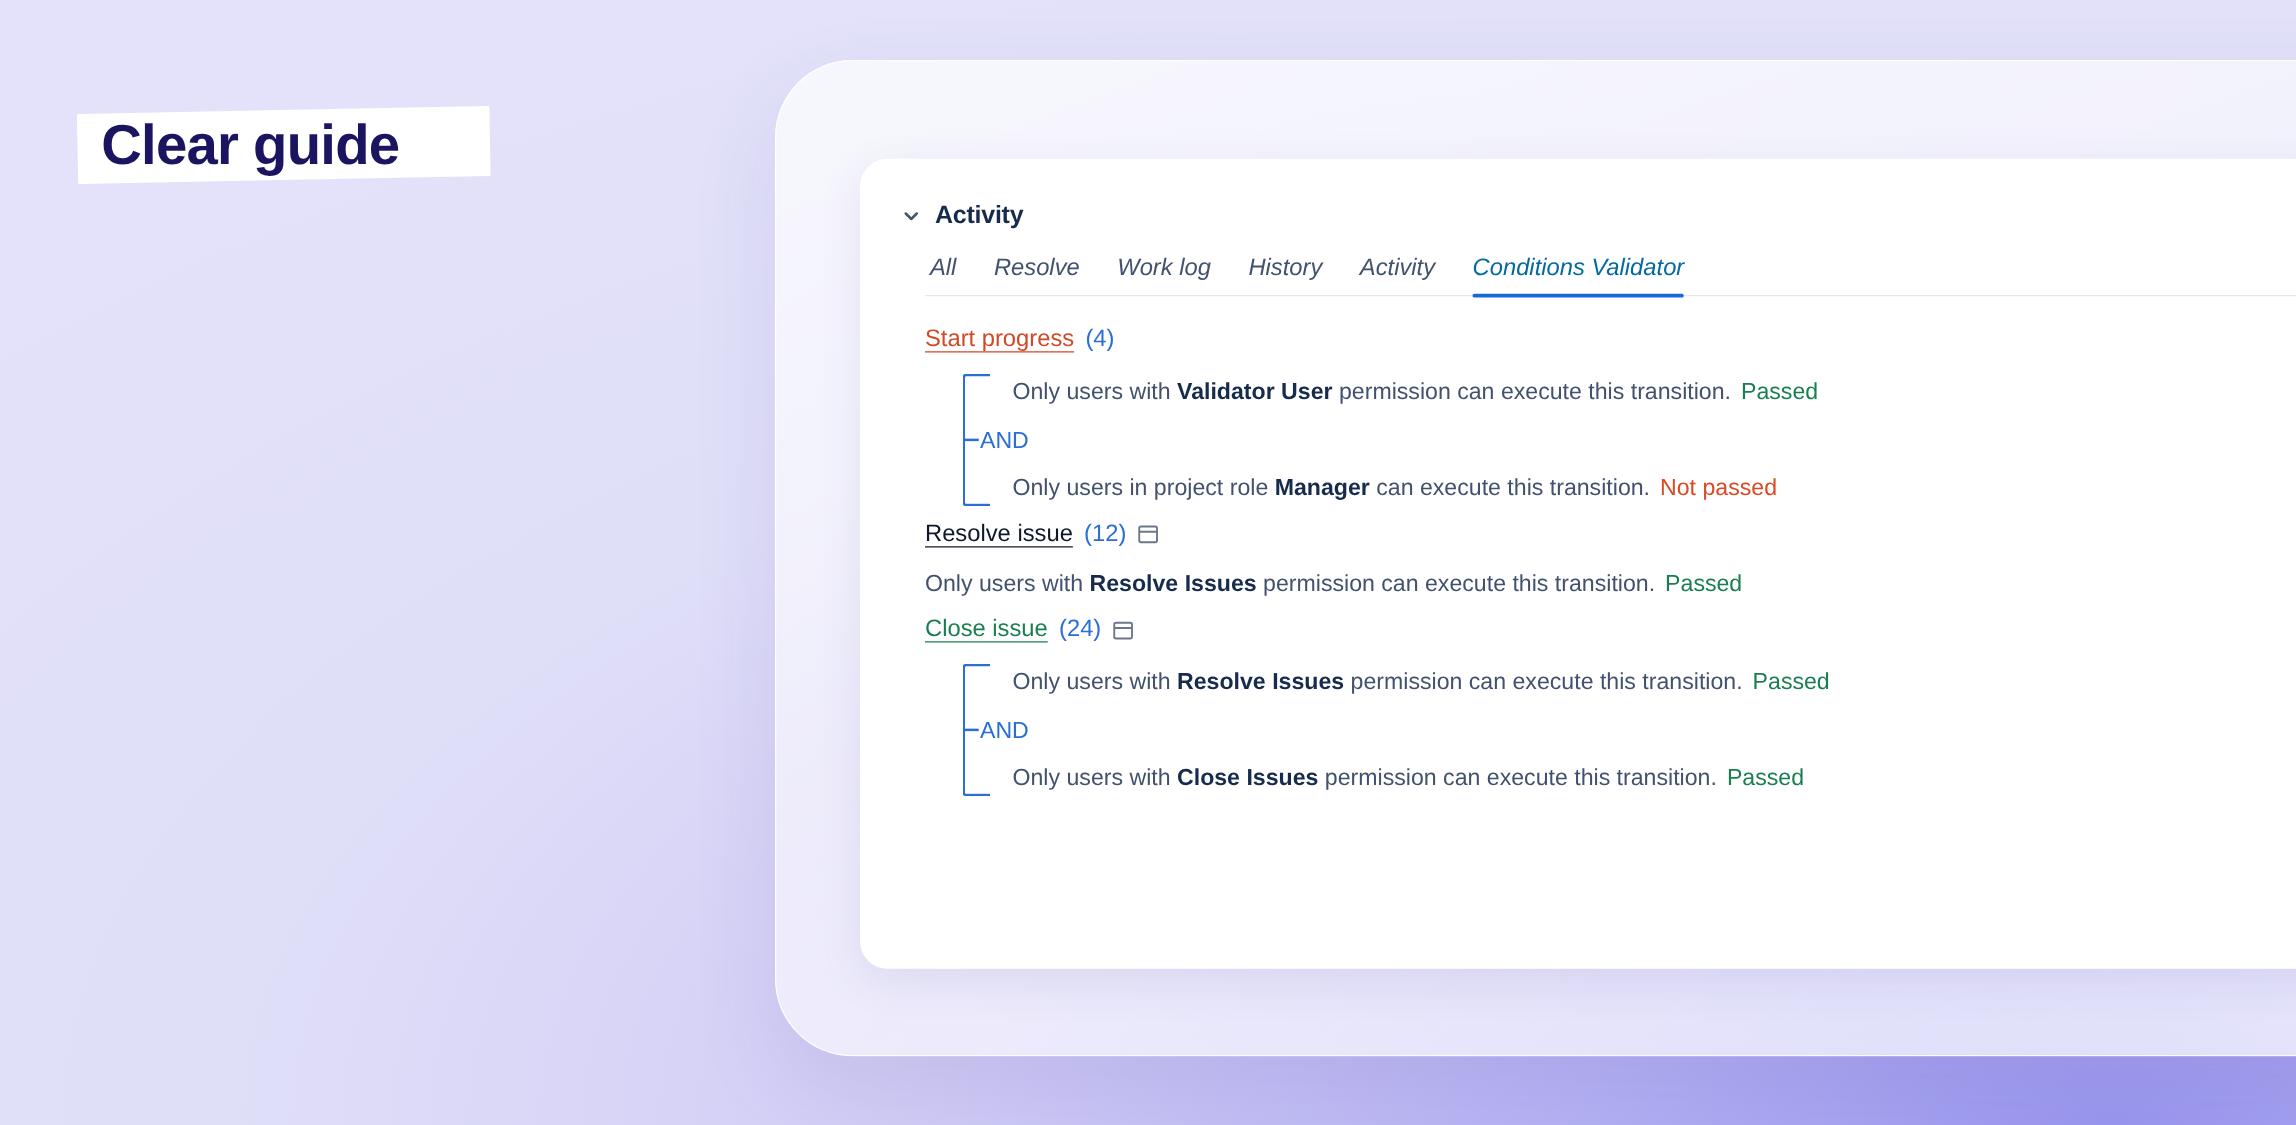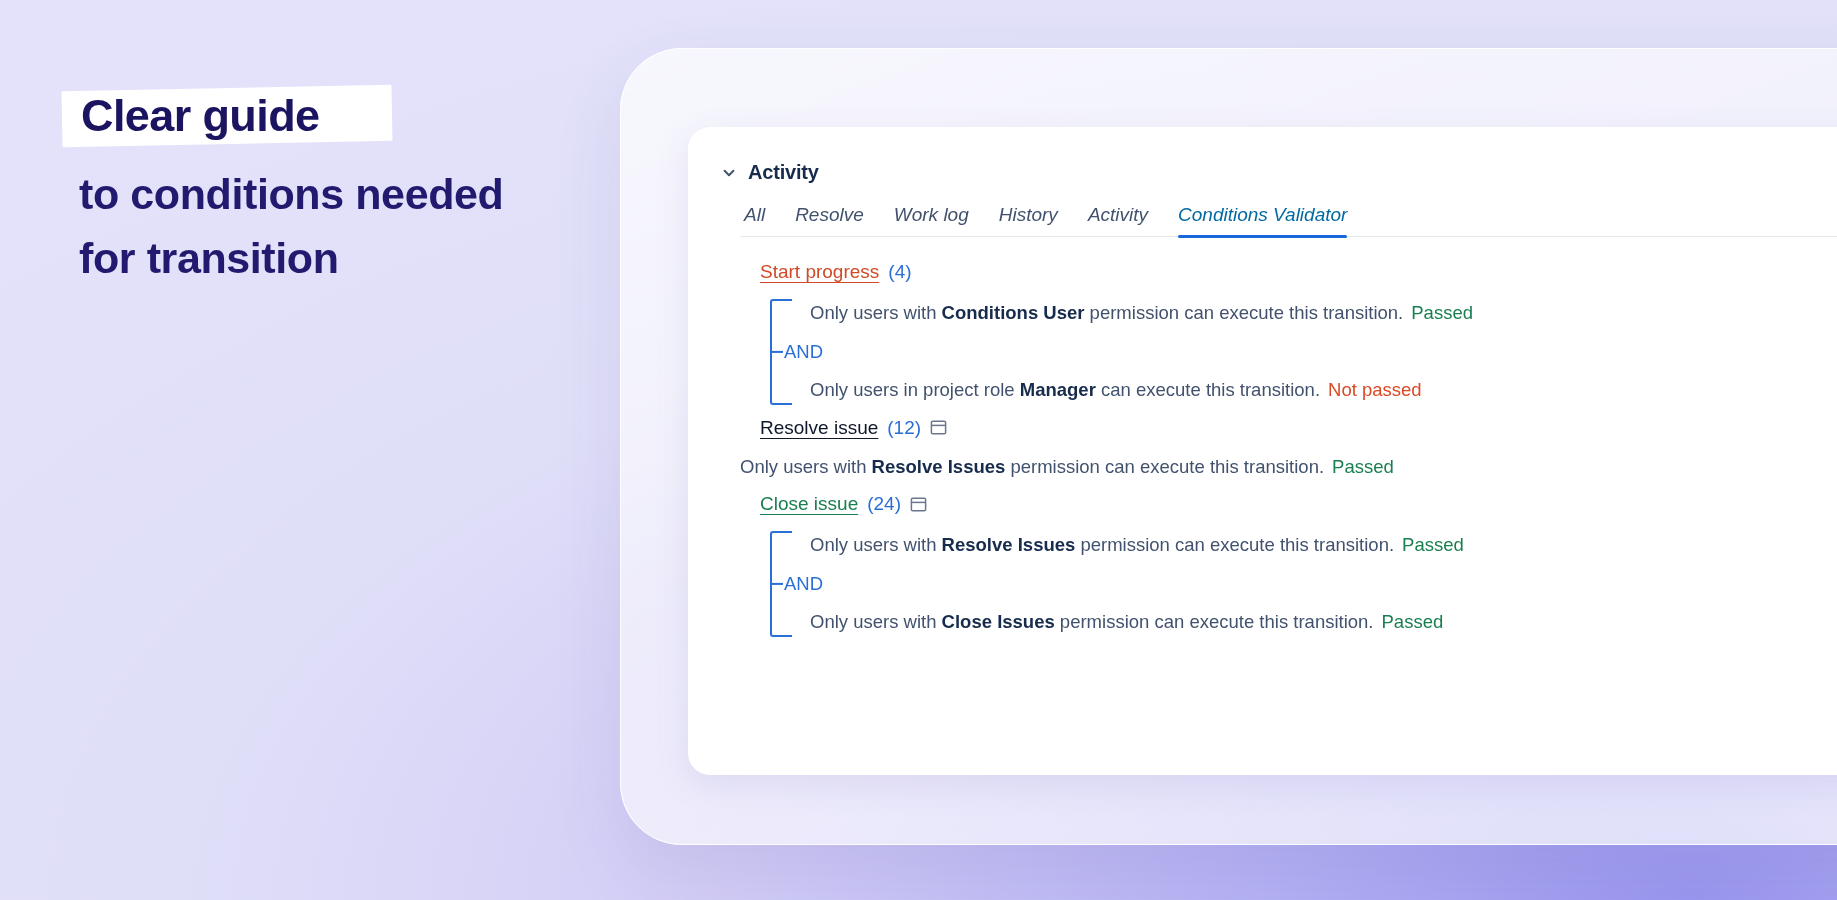--- a/index.html
+++ b/index.html
@@ -159,21 +159,20 @@
     display: flex;
     align-items: center;
     gap: 9px;
     margin-bottom: 10px;
   }
   .tr-name {
     font-size: 19px;
     text-decoration: underline;
     text-underline-offset: 4px;
     cursor: pointer;
-    margin-left: 20px;
   }
   .tr-count {
     font-size: 19px;
     color: #2a6fd6;
   }
   .panel-icon {
     width: 17px; height: 17px;
     display: inline-block;
     cursor: pointer;
   }
@@ -222,21 +221,20 @@
   .tr-flat { padding-left: 0px; margin-top: -2px; }
 </style>
 </head>
 <body>
 
 <div class="copy">
   <span class="headline-hl-wrap">
     <span class="headline-hl-bg"></span>
     <span class="headline-hl-text">Clear guide</span>
   </span>
-  <span class="headline-rest">to conditions needed for transition</span>
 </div>
 
 <div class="frame"></div>
 
 <div class="card">
   <div class="card-inner">
 
     <div class="activity-header">
       <span class="chev">
         <svg width="16" height="16" viewBox="0 0 16 16" aria-hidden="true">
@@ -258,21 +256,21 @@
     <div class="transitions" id="transitions">
         <div class="tr-block">
           <div class="tr-head">
             <span class="tr-name" style="color: rgb(208, 74, 39);">Start progress</span>
             <span class="tr-count">(4)</span>
           </div>
           <div class="group">
             <div class="bracket">
               <span class="bracket-tick"></span>
             </div>
-            <div class="cond-line"><span>Only users with </span><b>Conditions User</b><span> permission can execute this transition.</span><span class="status passed">Passed</span></div>
+            <div class="cond-line"><span>Only users with </span><b>Validator User</b><span> permission can execute this transition.</span><span class="status passed">Passed</span></div>
             <div class="op">AND</div>
             <div class="cond-line"><span>Only users in project role </span><b>Manager</b><span> can execute this transition.</span><span class="status failed">Not passed</span></div>
           </div>
         </div>
         <div class="tr-block">
           <div class="tr-head">
             <span class="tr-name" style="color: #0f172a;">Resolve issue</span>
             <span class="tr-count">(12)</span>
             <span class="panel-icon">
               <svg width="17" height="17" viewBox="0 0 17 17" aria-hidden="true">

